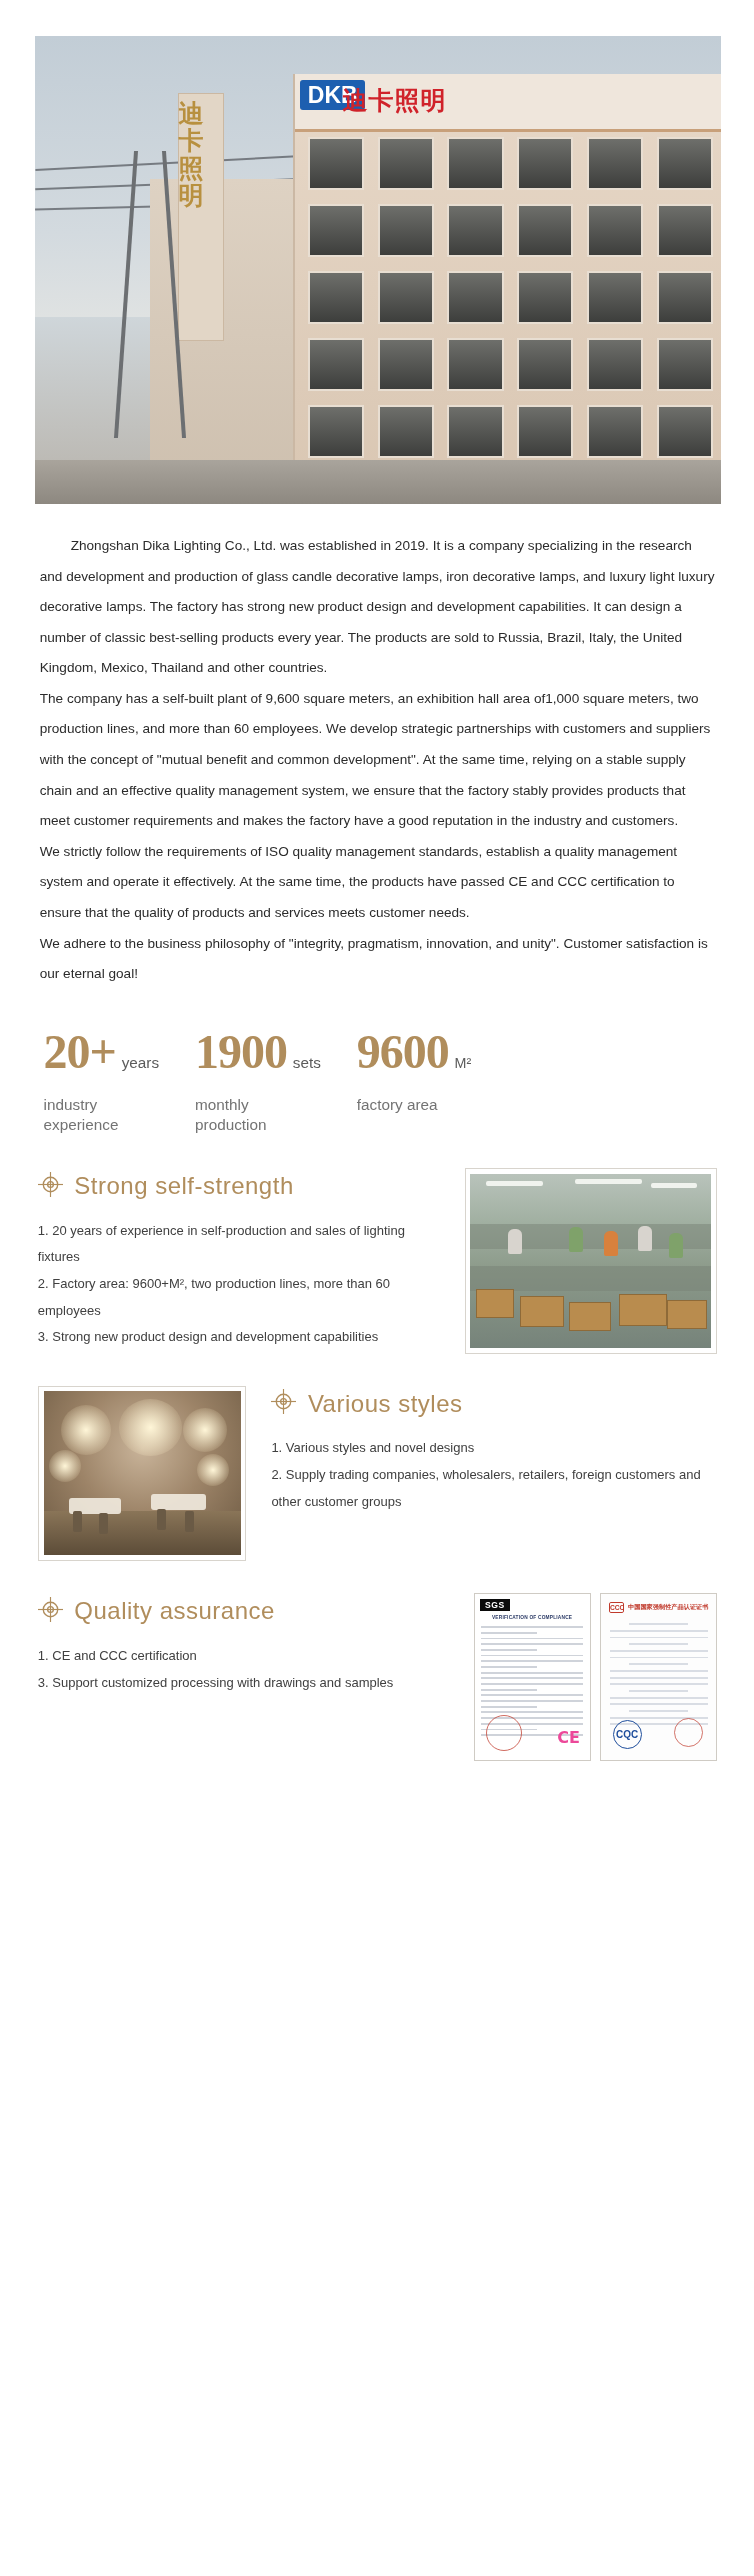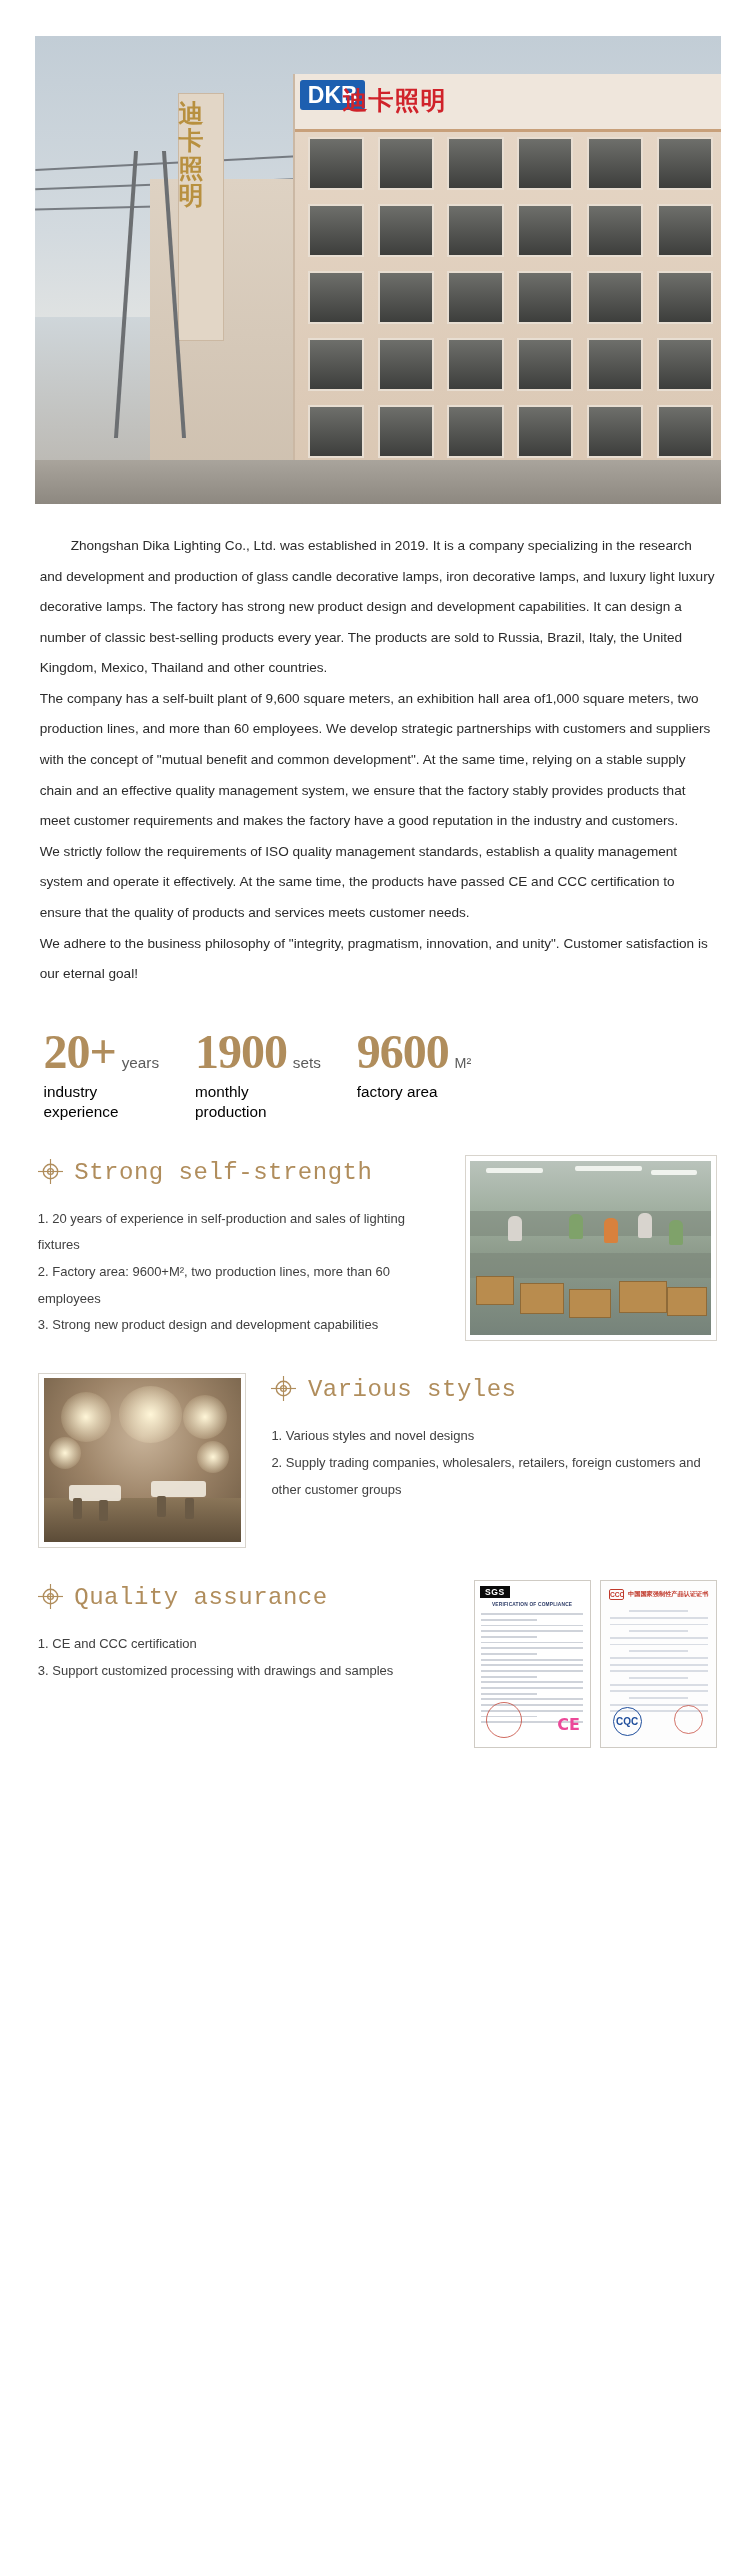--- a/index.html
+++ b/index.html
@@ -140,36 +140,36 @@
     font-family: Liberation Serif, serif;
   }
   .stat .unit {
     font-size: 15.3px;
     color: #5b5b5b;
     margin-left: 5.7px;
     font-weight: normal;
   }
   .stat .unit.sup { font-size: 14.3px; }
   .stat .caption {
-    margin-top: 6px;
+    margin-top: 19px;
     font-size: 15.3px;
-    color: #000000;
+    color: #737373;
     line-height: 1.35;
   }
 
   
   .feature {
     margin: 32px 3.8px 0 3.8px;
     display: flex;
     gap: 25px;
     align-items: flex-start;
   }
   .feature.reverse { flex-direction: row-reverse; }
   .feature .text { flex: 1 1 auto; padding-top: 3.8px; }
-  .feature .headrow { display:flex; gap: 11.5px; font-family: Liberation Mono, monospace; }
+  .feature .headrow { display:flex; align-items:center; gap: 11.5px; }
   .feature h3 {
     margin: 0;
     font-size: 24px;
     font-weight: normal;
     color: #b08d5c;
     letter-spacing: 0.5px;
   }
   .target-icon { flex: 0 0 auto; }
   .feature ol {
     margin: 17px 0 0 0;

